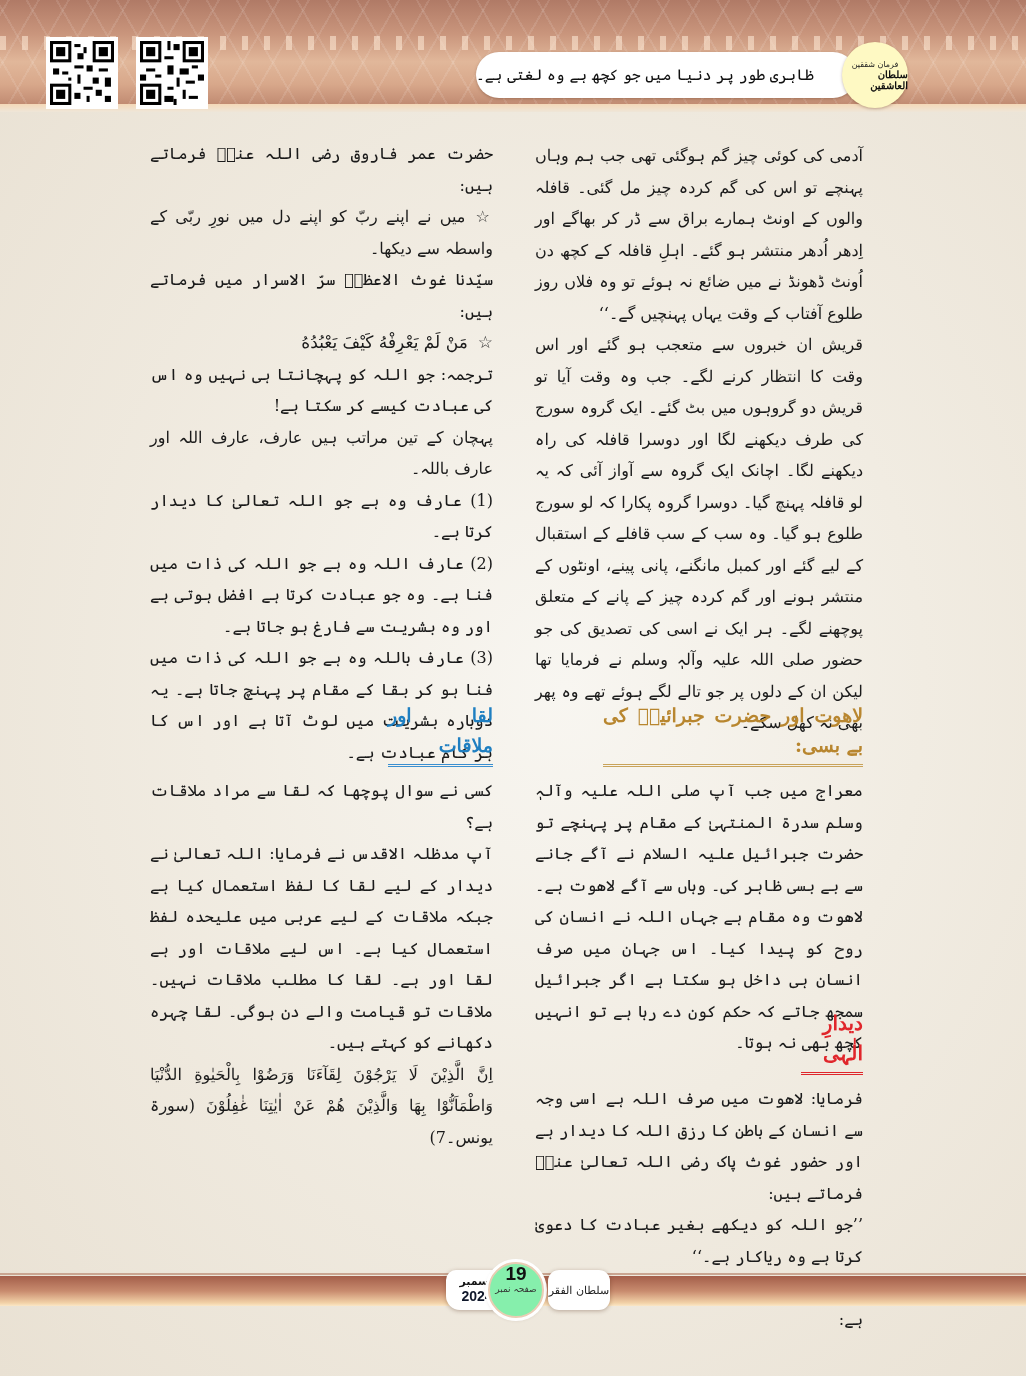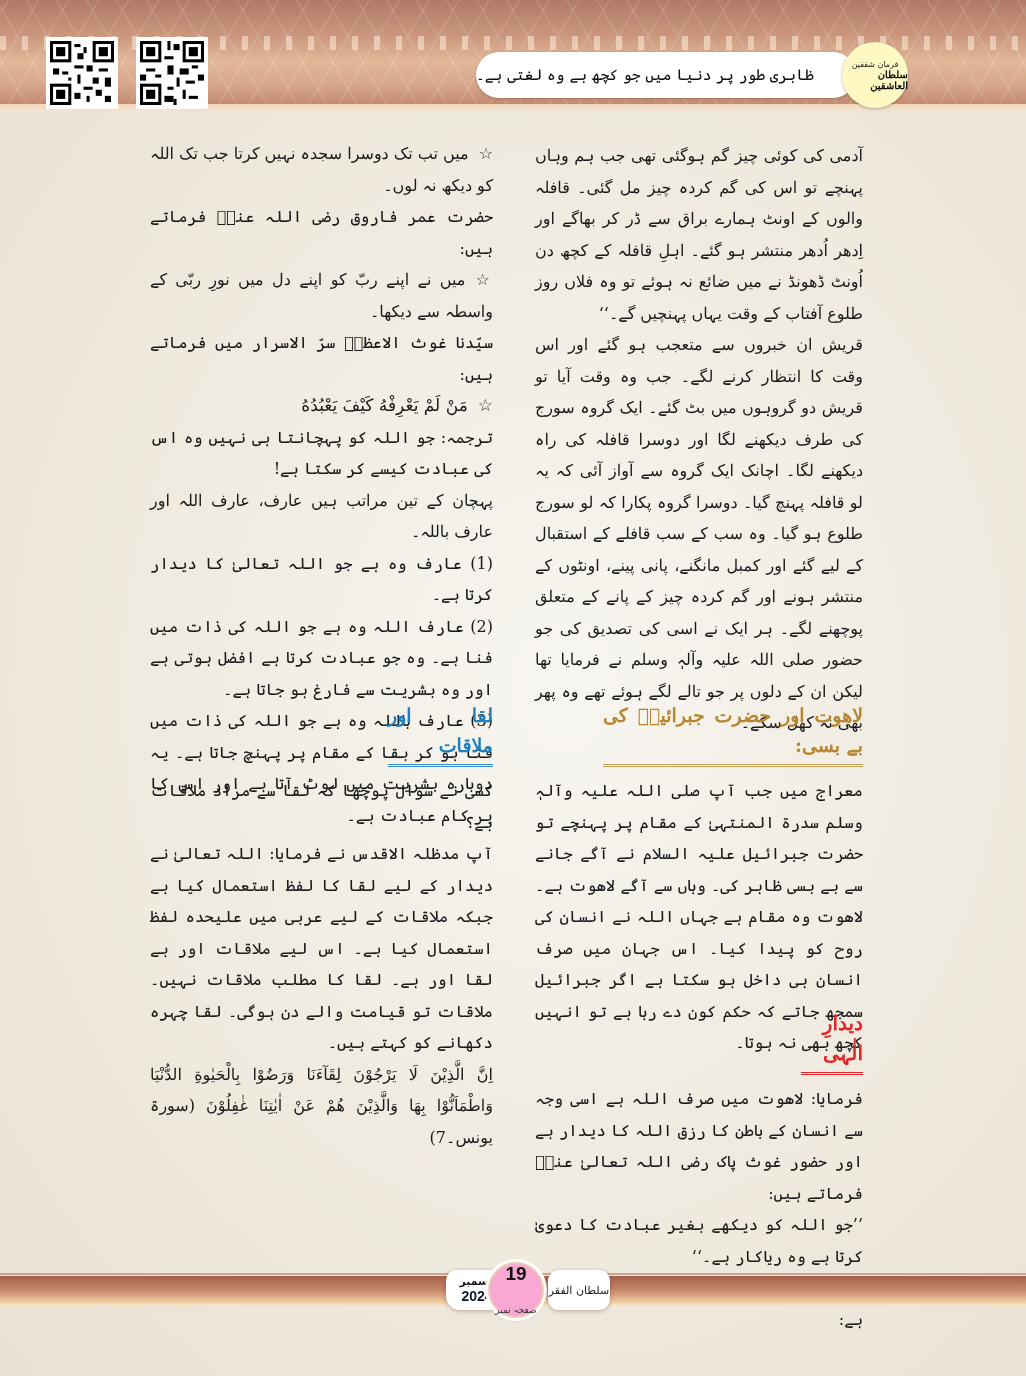--- a/index.html
+++ b/index.html
@@ -92,23 +92,23 @@
     border-radius: 10px 14px 10px 14px; box-shadow: 0 1px 4px rgba(80,40,20,0.35);
     display: flex; align-items: center; justify-content: center; flex-direction: column;
   }
   .footer-date { left: 446px; width: 62px; }
   .footer-date .m { font-size: 11px; font-weight: bold; color: #111; direction: rtl; line-height: 12px; }
   .footer-date .y { font-family: "Liberation Sans", sans-serif; font-size: 14px; font-weight: bold; color: #0f172a; line-height: 16px; }
   .footer-logo { left: 548px; width: 62px; border-radius: 11px; }
   .footer-logo span { font-family: "DejaVu Serif", serif; font-size: 11px; color: #222; direction: rtl; }
   .footer-page {
     position: absolute; left: 488px; top: 1262px; width: 56px; height: 56px; border-radius: 50%;
-    background: #f9a8d4; border: 2px solid #e9cdb4;
+    background: #86efac; border: 2px solid #e9cdb4;
     box-shadow: 0 0 0 3px #fff, 0 1px 4px rgba(80,40,20,0.35);
-    display: flex; flex-direction: column; align-items: center; justify-content: space-between;
+    display: flex; flex-direction: column; align-items: center; justify-content: flex-start;
   }
   .footer-page .n { font-family: "Liberation Sans", sans-serif; font-size: 19px; font-weight: bold; color: #111; line-height: 20px; }
   .footer-page .lbl { font-size: 9px; color: #333; direction: rtl; line-height: 11px; }
 </style>
 </head>
 <body>
 
 <div class="header"></div>
 <div class="header-bottom"></div>
 
@@ -198,21 +198,20 @@
 </div>
 
 <div class="sec-right-3">
   <div class="heading heading-red">دیدارِ الٰہی</div>
   <p>فرمایا: لاھوت میں صرف اللہ ہے اسی وجہ سے انسان کے باطن کا رزق اللہ کا دیدار ہے اور حضور غوث پاک رضی اللہ تعالیٰ عنہٗ فرماتے ہیں:</p>
   <p class="center">’’جو اللہ کو دیکھے بغیر عبادت کا دعویٰ کرتا ہے وہ ریاکار ہے۔‘‘</p>
   <p class="center">حضرت علی کرم اللہ وجہہ کا قول مبارک ہے:</p>
 </div>
 
 <div class="col col-left">
-  <p class="star">میں تب تک دوسرا سجدہ نہیں کرتا جب تک اللہ کو دیکھ نہ لوں۔</p>
   <p>حضرت عمر فاروق رضی اللہ عنہٗ فرماتے ہیں:</p>
   <p class="star">میں نے اپنے ربّ کو اپنے دل میں نورِ ربّی کے واسطہ سے دیکھا۔</p>
   <p>سیّدنا غوث الاعظمؓ سرّ الاسرار میں فرماتے ہیں:</p>
   <p class="star arabic">مَنْ لَمْ يَعْرِفْهُ كَيْفَ يَعْبُدُهُ</p>
   <p>ترجمہ: جو اللہ کو پہچانتا ہی نہیں وہ اس کی عبادت کیسے کر سکتا ہے!</p>
   <p>پہچان کے تین مراتب ہیں عارف، عارف اللہ اور عارف باللہ۔</p>
   <p>(1) عارف وہ ہے جو اللہ تعالیٰ کا دیدار کرتا ہے۔</p>
   <p>(2) عارف اللہ وہ ہے جو اللہ کی ذات میں فنا ہے۔ وہ جو عبادت کرتا ہے افضل ہوتی ہے اور وہ بشریت سے فارغ ہو جاتا ہے۔</p>
   <p>(3) عارف باللہ وہ ہے جو اللہ کی ذات میں فنا ہو کر بقا کے مقام پر پہنچ جاتا ہے۔ یہ دوبارہ بشریت میں لوٹ آتا ہے اور اس کا ہر کام عبادت ہے۔</p>
 </div>

